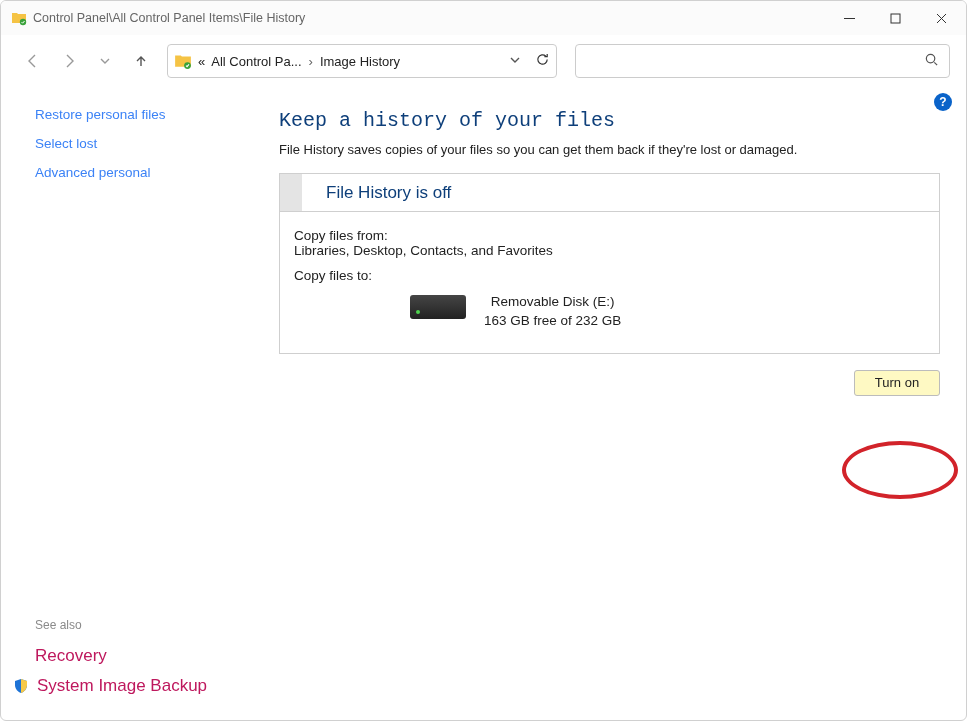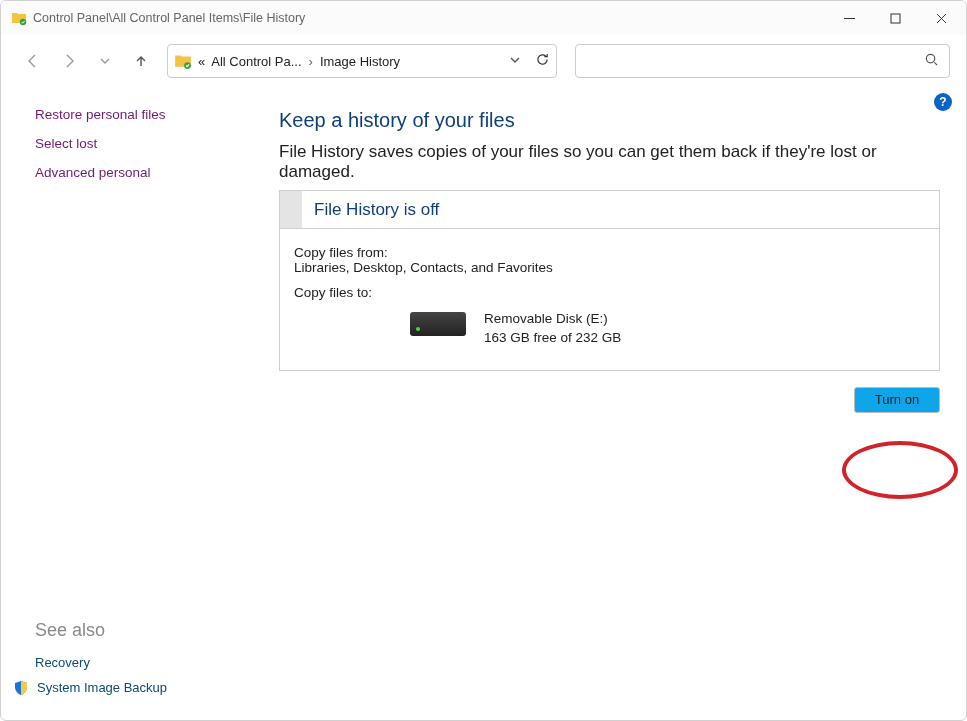--- a/index.html
+++ b/index.html
@@ -79,77 +79,77 @@
   .columns { display:flex; height:calc(100% - 34px - 52px); }
   .sidebar {
     width:248px;
     padding:20px 18px 14px 34px;
     display:flex;
     flex-direction:column;
     font-size:13.5px;
     position:relative;
   }
   .home-link { color:#0a4fa8; margin-bottom:22px; font-size:14px; }
-  .side-link { color:#701a75; margin-bottom:14px; font-size:13.5px; }
+  .side-link { color:#3b82f6; margin-bottom:14px; font-size:13.5px; }
   .sidebar .bottom {
     margin-top:auto;
     padding-top:20px;
   }
-  .seealso { color:#8a8a8a; font-size:18px; margin-bottom:14px; }
-  .side-item { display:flex; gap:8px; color:#0c4a6e; margin-bottom:10px; font-size:13px;}
+  .seealso { color:#8a8a8a; font-size:12px; margin-bottom:14px; }
+  .side-item { display:flex; align-items:center; gap:8px; color:#be185d; margin-bottom:10px; font-size:17px;}
   .shield { width:16px; height:16px; }
   
   .content {
     flex:1;
     padding: 22px 26px 20px 30px;
     position:relative;
   }
   .helpbtn {
     position:absolute; top:6px; right:14px;
     width:18px; height:18px; border-radius:50%;
     background:#0a63c9; color:#fff; font-size:12px;
     display:flex; align-items:center; justify-content:center;
     font-weight:600;
   }
-  h1 { color:#0e3f7a; font-size:20px; font-weight:400; margin-bottom:10px; }
-  .desc { color:#222; font-size:17px; margin-bottom:8px; }
+  h1 { color:#0e3f7a; font-size:20px; font-weight:400; margin-bottom:10px;font-family:Liberation Mono, monospace; }
+  .desc { color:#222; font-size:13px; margin-bottom:16px; }
   .panel {
     border:1px solid #cfcfcf;
     width:100%;
   }
   .panel-head {
-    display:flex; align-items:center; gap:12px;
+    display:flex; align-items:center; gap:24px;
     border-bottom:1px solid #cfcfcf;
     height:38px;
     padding-right:10px;
   }
   .panel-head .stripe { width:22px; height:100%; background:#e4e4e4; }
   .panel-head .status { color:#0e3f7a; font-size:17px; }
   .panel-body { padding:16px 14px 22px 14px; font-size:13.5px; color:#222; }
   .row { display:flex; margin-bottom:10px;flex-direction:column; }
   .row .lbl { width:116px; color:#222; }
   .row .val { }
-  .drive-row { display:flex; align-items:flex-start; gap:18px; margin-left:116px; margin-top:4px;}
+  .drive-row { display:flex; align-items:flex-start; gap:18px; margin-left:116px; margin-top:4px;text-align:center;}
   .drive-img {
     width:56px; height:24px;
     background: linear-gradient(#454545,#222);
     border-radius:3px;
     position:relative;
     margin-top:2px;
   }
   .drive-img::after{
     content:""; position:absolute; left:6px; bottom:5px;
     width:4px; height:4px; background:#4fd24f; border-radius:50%;
   }
   .drive-text { line-height:1.4; }
   .actions { display:flex; justify-content:flex-end; margin-top:16px; }
   .btn {
     min-width:86px; height:26px;
     border:1px solid #bcbcbc; border-radius:3px;
-    background:#0ea5e9; font-size:13px; color:#222;
+    background:#fef9c3; font-size:13px; color:#222;
     padding:0 12px;
   }
   .annot {
     position:absolute;
     border:4px solid #d2232a;
     border-radius:50%/50%;
     width:116px; height:58px;
     right:8px; top:354px;
     pointer-events:none;
   }

